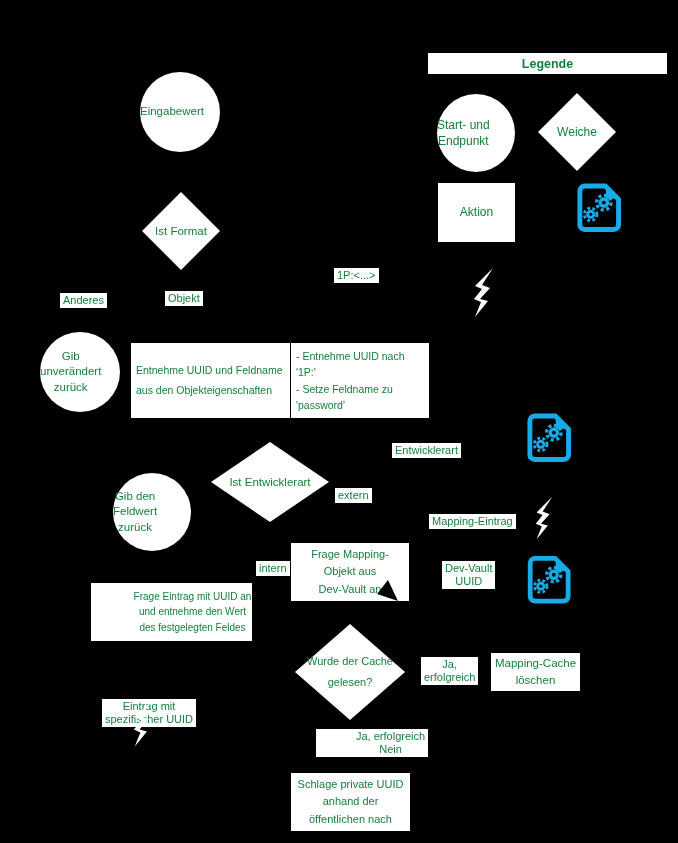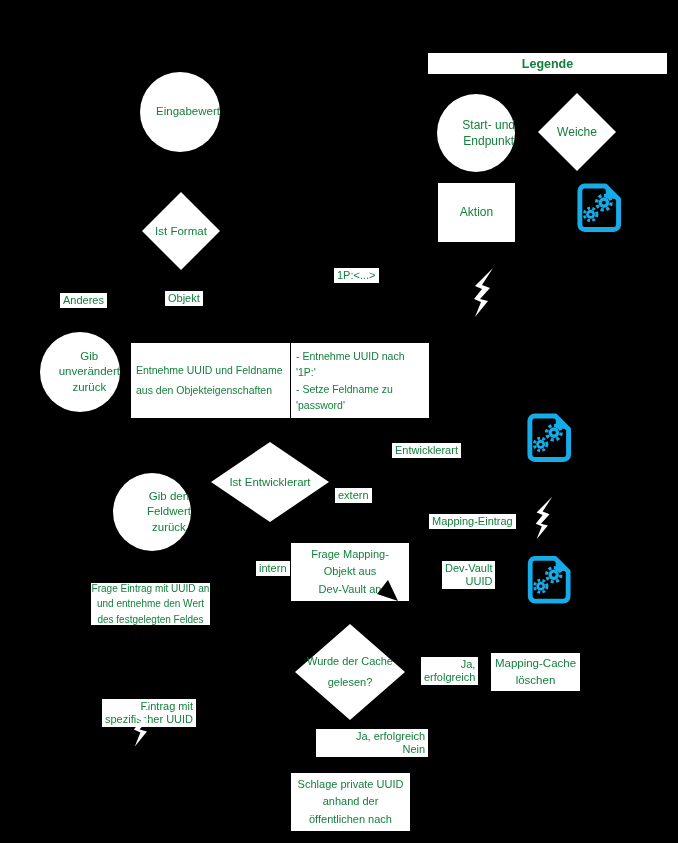--- a/index.html
+++ b/index.html
@@ -3,35 +3,35 @@
 <meta charset="utf-8">
 <style>
   html,body{margin:0;padding:0;background:#000;}
   #canvas{
     position:relative;width:678px;height:843px;background:#000;overflow:hidden;
     font-family:"Liberation Sans", sans-serif;color:#15803d;
   }
   .abs{position:absolute;}
   .node-text{white-space:pre-line;text-align:center;}
   .circle{
-    background:#fff;border-radius:50%;display:flex;align-items:center;justify-content:flex-end;
+    background:#fff;border-radius:50%;display:flex;align-items:center;justify-content:flex-start;
     font-size:11.5px;line-height:1.35;
   }
   .rect{
     background:#fff;display:flex;align-items:center;justify-content:center;
     font-size:11px;line-height:1.55;
   }
   .rect.ta-left{justify-content:flex-start;text-align:left;padding:8px 5px;}
   .rect.ta-left .node-text{text-align:left;}
   .diamond{display:flex;align-items:center;justify-content:center;font-size:11.5px;line-height:1.75;}
   .diamond svg{position:absolute;inset:0;width:100%;height:100%;}
   .diamond .node-text{position:relative;z-index:1;}
   .edge-label{
     background:#fff;font-size:11px;line-height:1.2;padding:1px 3px;
-    white-space:pre-line;text-align:right;display:inline-block;
+    white-space:pre-line;text-align:center;display:inline-block;
   }
   .legend-title{
     background:#fff;font-size:12.5px;font-weight:bold;display:flex;align-items:center;justify-content:center;
   }
   .icon svg{display:block;width:100%;height:100%;}
   .cyan{color:#17ace8;}
 </style>
 </head>
 <body>
 
@@ -165,21 +165,21 @@
 
   <span class="abs edge-label" style="left:442px;top:561px;">Dev-Vault
 UUID</span>
 
   <div class="abs icon cyan" style="left:524px;top:556px;width:47px;height:48px;">
     <svg>
         <use href="#geardoc"></use>
       </svg>
   </div>
 
-  <div class="abs rect" style="left:91px;top:583px;width:119px;height:42px;font-size:10px;">
+  <div class="abs rect" style="left:91px;top:583px;width:119px;height:58px;font-size:10px;padding-left:42px;">
     <span class="node-text">Frage Eintrag mit UUID an
 und entnehme den Wert
 des festgelegten Feldes</span>
   </div>
 
   <span class="abs edge-label" style="left:102px;top:662px;margin-top:37px;">Eintrag mit
 spezifischer UUID</span>
 
   <div class="abs icon" style="left:132px;top:700px;width:28px;height:48px;">
     <svg>

